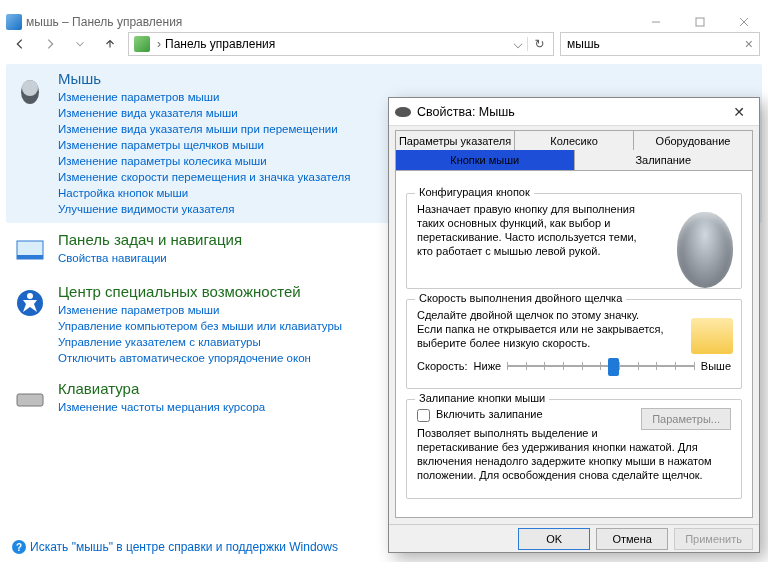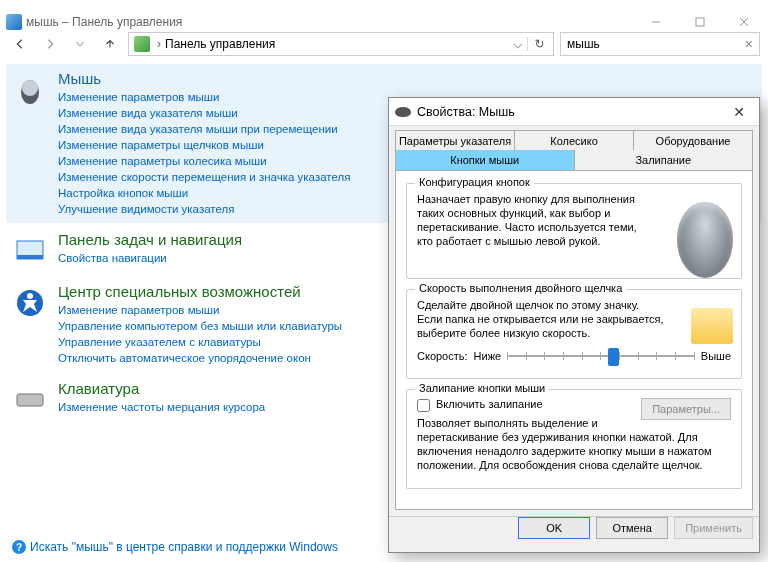--- a/index.html
+++ b/index.html
@@ -95,24 +95,24 @@
   .tabs{
     display:flex; flex-wrap:wrap; padding:4px 6px 0 6px; font-size:11px;
   }
   .tabrow{display:flex;width:100%;text-align:right;}
   .tab{
     flex:1; height:20px; border:1px solid #aaa; background:#f0f0f0;
     display:flex;align-items:center;justify-content:center; cursor:default;
     border-bottom:none;
   }
   .tab + .tab{border-left:none;}
-  .tab.active{ background:#7dd3fc; position:relative; z-index:2; }
+  .tab.active{ background:#1d4ed8; position:relative; z-index:2; }
   .tabrow.bottom .tab{ border-top:none; }
   .tabpanel{
-    flex:1; margin:0 6px 6px 6px; border:1px solid #aaa; background:#fff; padding:12px 10px;
+    flex:1; margin:0 6px 6px 6px; border:1px solid #aaa; background:#fff; padding:22px 10px;
     overflow:hidden;
   }
   .groupbox{
     border:1px solid #ccc; border-radius:2px; padding:8px 10px 10px 10px; margin-bottom:10px;
     position:relative;
   }
   .groupbox > .legend{
     position:absolute; top:-8px; left:8px; background:#fff; padding:0 4px; font-size:11px;
   }
   .cbx{display:flex;align-items:flex-start; gap:6px; font-size:11px; margin-bottom:4px;}
@@ -132,22 +132,22 @@
   .slider .track{position:absolute;left:0;right:0;top:9px;height:2px;background:#aaa;}
   .slider .ticks{position:absolute;left:0;right:0;top:6px;display:flex;justify-content:space-between;}
   .slider .ticks span{width:1px;height:8px;background:#aaa;}
   .slider .thumb{position:absolute;top:2px;width:11px;height:18px;background:#1e7ad6;border-radius:2px;left:54%;}
 
   .param-btn{
     float:right; height:22px; padding:0 10px; font-size:11px;
     background:#e9e9e9;border:1px solid #bbb; color:#888;
   }
   .dlg-buttons{
-    height:36px; display:flex; align-items:flex-end; justify-content:flex-end;
-    gap:6px; padding:13px 6px; border-top:1px solid #ccc; background:#f0f0f0;
+    height:28px; display:flex; align-items:center; justify-content:flex-end;
+    gap:6px; padding:0 6px; border-top:1px solid #ccc; background:#f0f0f0;
   }
   .btn{
     height:22px; min-width:72px; padding:0 10px; font-size:11px;
     background:#e9e9e9; border:1px solid #aaa;
   }
   .btn.default{border:1px solid #2d7bd6;}
   .btn.disabled{color:#999;border-color:#ccc;}
 </style>
 </head>
 <body>

